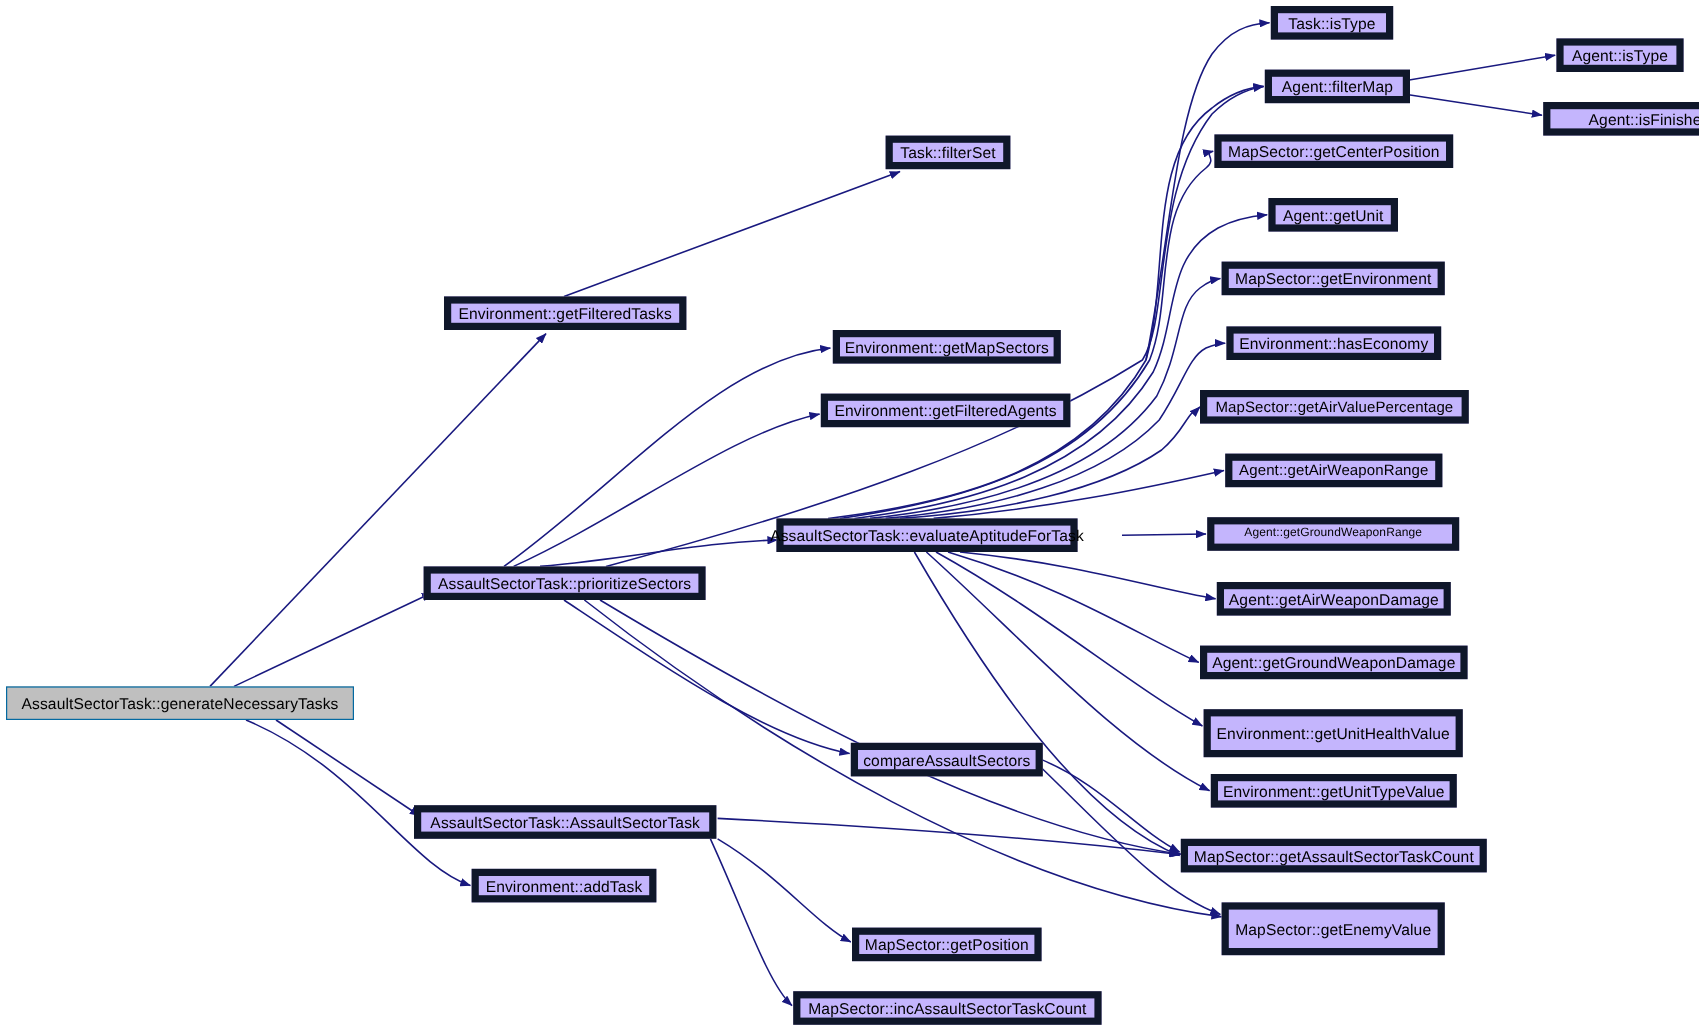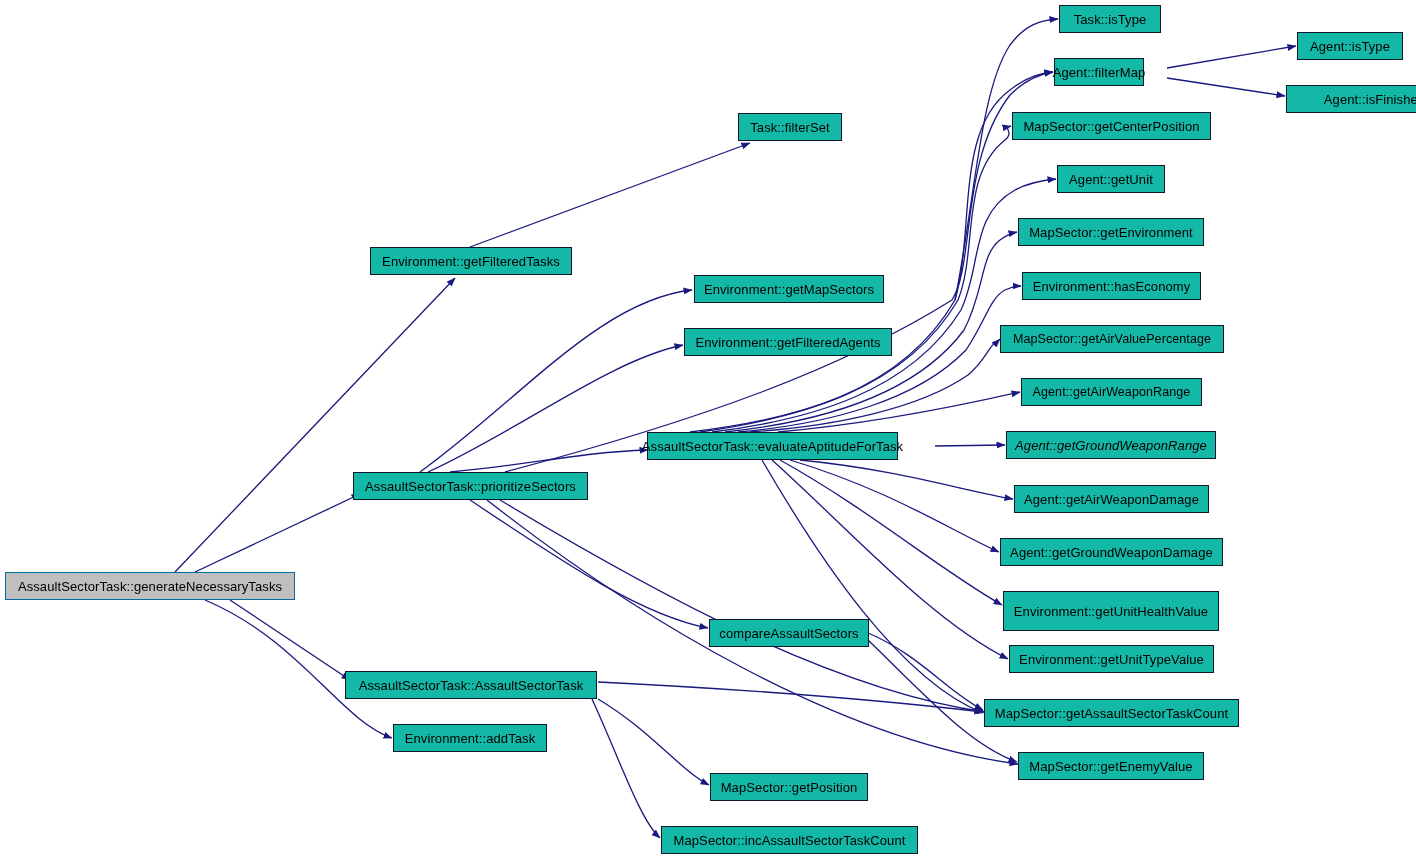--- a/index.html
+++ b/index.html
@@ -19,22 +19,22 @@
     position: absolute;
     left: 0;
     top: 0;
     width: 1416px;
     height: 861px;
     pointer-events: none;
   }
   .node {
     position: absolute;
     box-sizing: border-box;
-    border: 1px solid #0f172a;
-    background: #14b8a6;
+    border: 6px solid #0f172a;
+    background: #c4b5fd;
     color: #000000;
     font-size: 13px;
     line-height: 1;
     display: flex;
     align-items: center;
     justify-content: center;
     white-space: nowrap;
     letter-spacing: 0.1px;
     z-index: 5;
   }
@@ -128,21 +128,21 @@
       </div>
       <div class="node" style="left: 710px; top: 773px; width: 158px; height: 28px;">
         <span class="node-label">MapSector::getPosition</span>
       </div>
       <div class="node" style="left: 661px; top: 826px; width: 257px; height: 28px;">
         <span class="node-label">MapSector::incAssaultSectorTaskCount</span>
       </div>
       <div class="node" style="left: 1059px; top: 5px; width: 102px; height: 28px;">
         <span class="node-label">Task::isType</span>
       </div>
-      <div class="node" style="left: 1054px; top: 58px; width: 90px; height: 28px;">
+      <div class="node" style="left: 1054px; top: 58px; width: 121px; height: 28px;">
         <span class="node-label">Agent::filterMap</span>
       </div>
       <div class="node" style="left: 1297px; top: 32px; width: 106px; height: 28px;">
         <span class="node-label">Agent::isType</span>
       </div>
       <div class="node" style="left: 1286px; top: 85px; width: 149px; height: 28px; padding-left: 28px;">
         <span class="node-label">Agent::isFinished</span>
       </div>
       <div class="node" style="left: 1012px; top: 112px; width: 199px; height: 28px;">
         <span class="node-label">MapSector::getCenterPosition</span>
@@ -156,35 +156,35 @@
       <div class="node" style="left: 1022px; top: 272px; width: 179px; height: 28px;">
         <span class="node-label">Environment::hasEconomy</span>
       </div>
       <div class="node" style="left: 1000px; top: 325px; width: 224px; height: 28px;">
         <span class="node-label" style="font-size: 12.5px;">MapSector::getAirValuePercentage</span>
       </div>
       <div class="node" style="left: 1021px; top: 378px; width: 181px; height: 28px;">
         <span class="node-label" style="font-size: 12.5px;">Agent::getAirWeaponRange</span>
       </div>
       <div class="node" style="left: 1006px; top: 431px; width: 210px; height: 28px;">
-        <span class="node-label" style="font-size: 13px; font-style: italic;">Agent::getGroundWeaponRange</span>
+        <span class="node-label" style="font-size: 10px;">Agent::getGroundWeaponRange</span>
       </div>
       <div class="node" style="left: 1014px; top: 485px; width: 195px; height: 28px;">
         <span class="node-label">Agent::getAirWeaponDamage</span>
       </div>
       <div class="node" style="left: 1000px; top: 538px; width: 223px; height: 28px;">
         <span class="node-label">Agent::getGroundWeaponDamage</span>
       </div>
       <div class="node" style="left: 1003px; top: 591px; width: 216px; height: 40px;">
         <span class="node-label">Environment::getUnitHealthValue</span>
       </div>
       <div class="node" style="left: 1009px; top: 645px; width: 205px; height: 28px;">
         <span class="node-label">Environment::getUnitTypeValue</span>
       </div>
       <div class="node" style="left: 984px; top: 699px; width: 255px; height: 28px;">
         <span class="node-label">MapSector::getAssaultSectorTaskCount</span>
       </div>
-      <div class="node" style="left: 1018px; top: 752px; width: 186px; height: 28px;">
+      <div class="node" style="left: 1018px; top: 752px; width: 186px; height: 44px;">
         <span class="node-label">MapSector::getEnemyValue</span>
       </div>
     </div>
 
 </div>
 
 </body></html>

